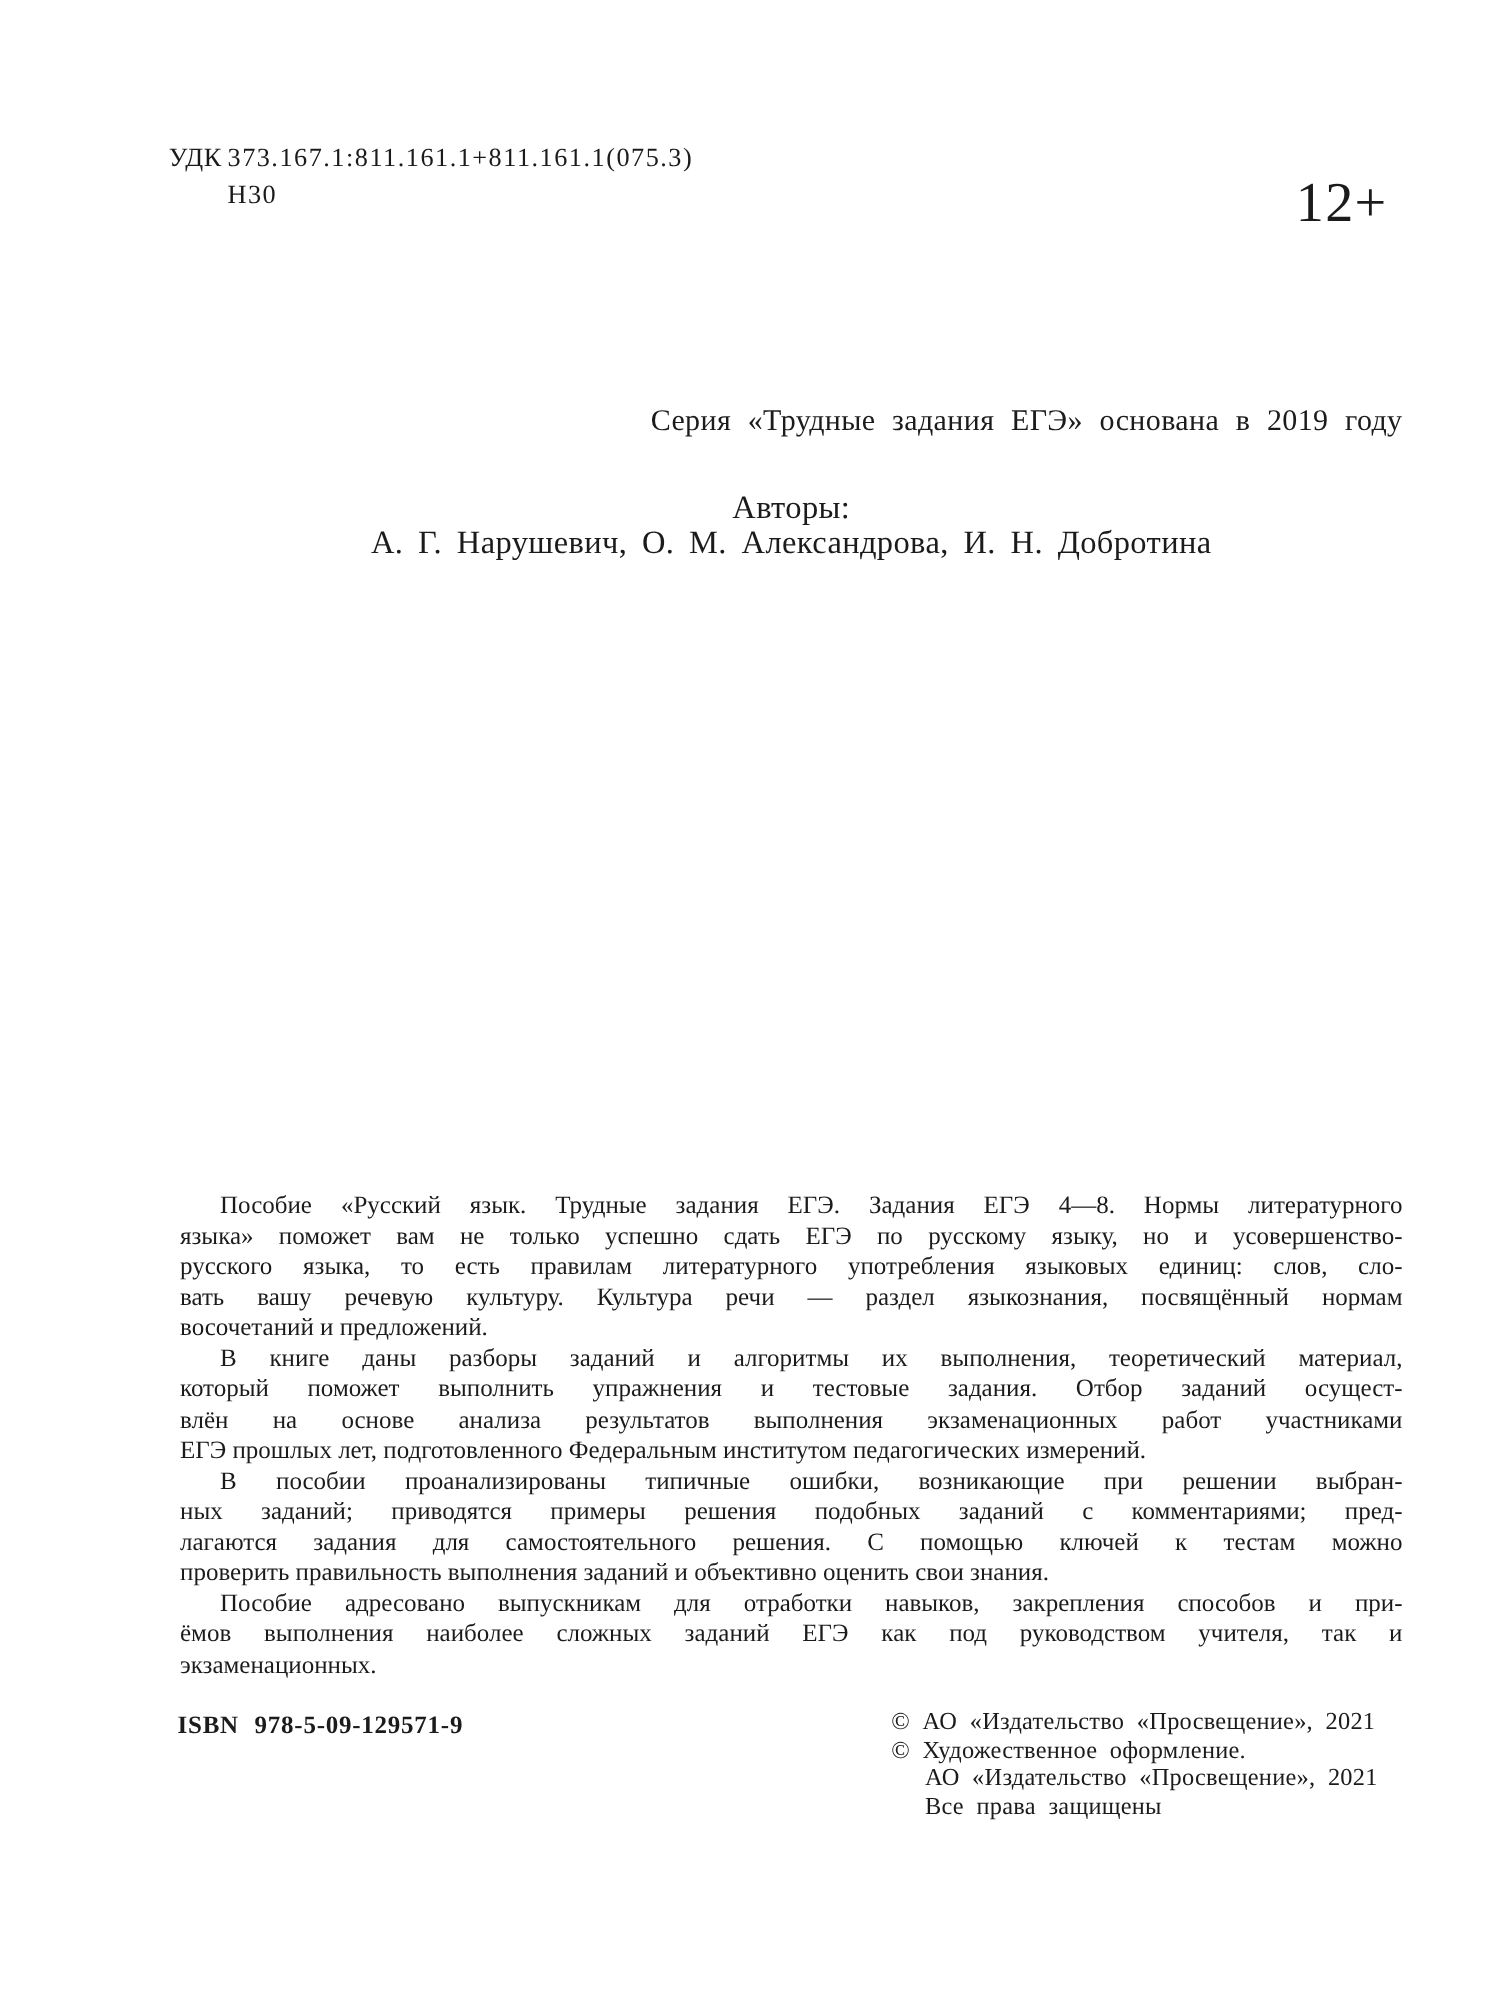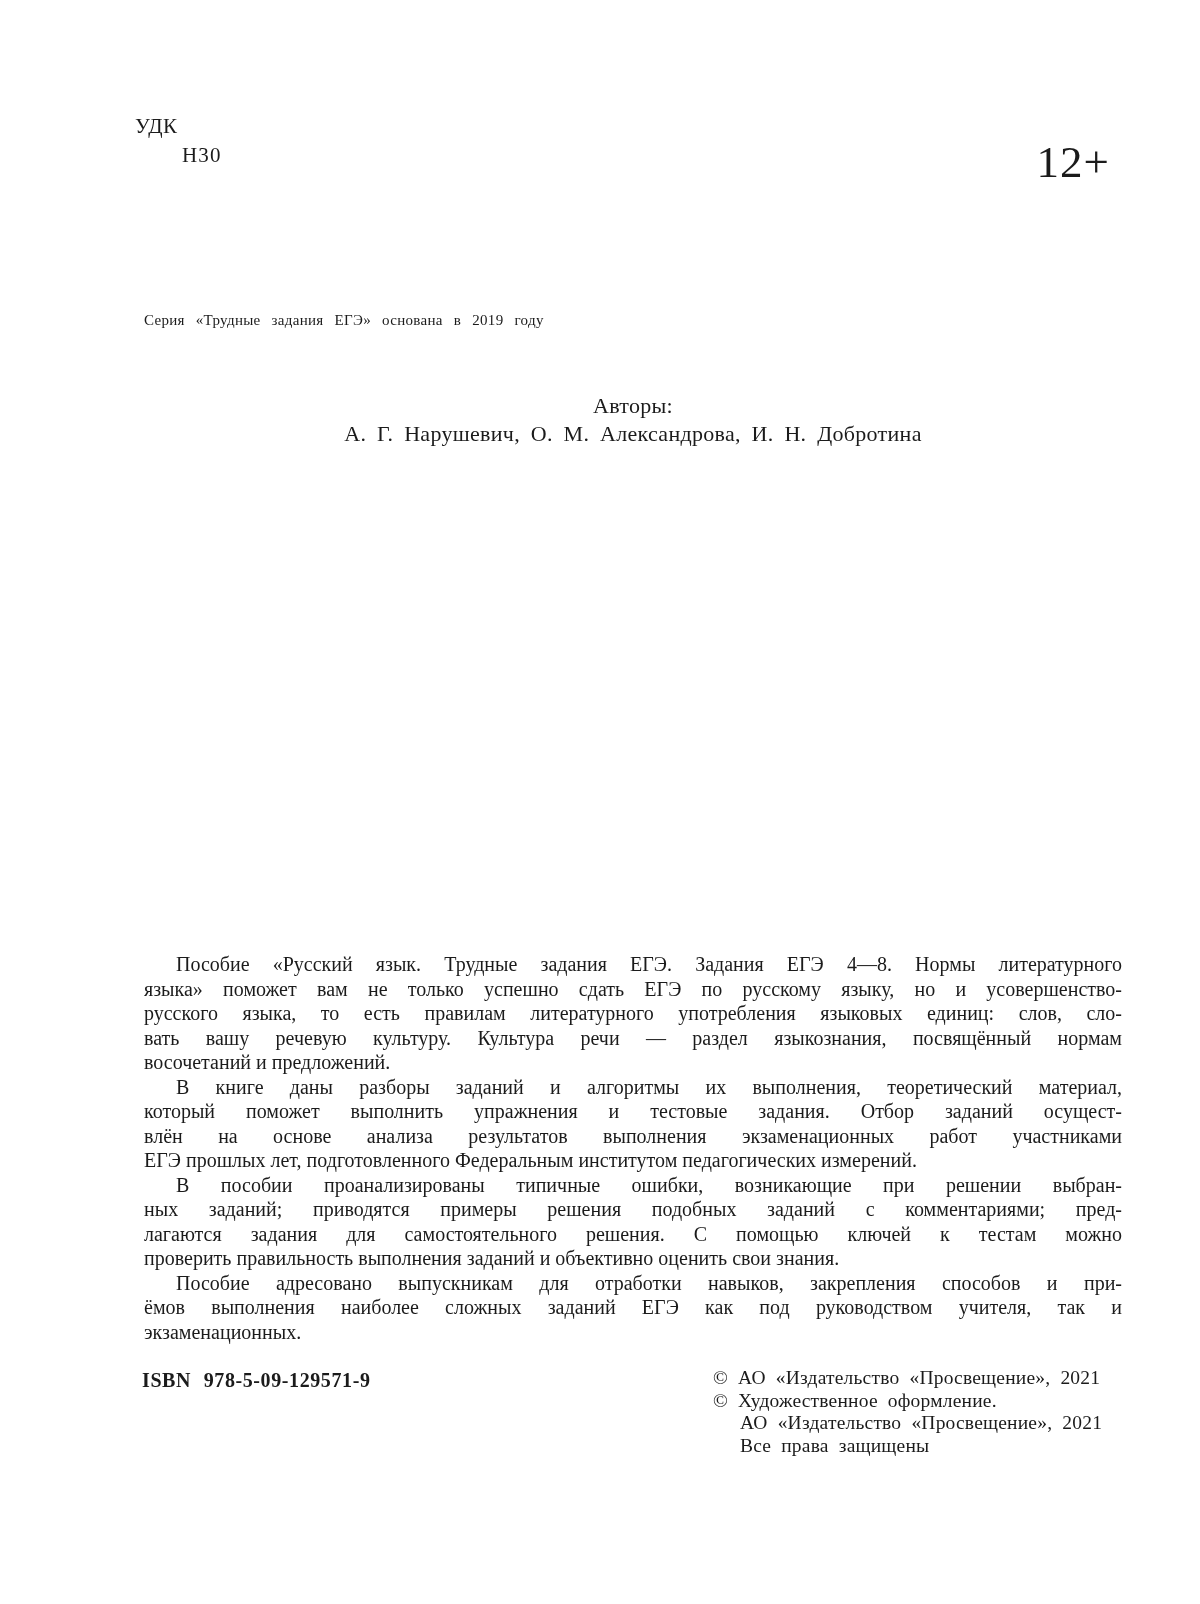--- a/index.html
+++ b/index.html
@@ -32,34 +32,34 @@
     right: 90px;
     font-size: 45px;
     line-height: 1.1;
     letter-spacing: 1px;
     margin-top: 40px;
   }
   
   .series-note {
     position: absolute;
     left: 144px;
-    top: 312px;
+    top: 324px;
     width: 978px;
-    text-align: left;
-    font-size: 15px;
+    text-align: right;
+    font-size: 24px;
     word-spacing: 7px;
     letter-spacing: 0.3px;
   }
   .authors-block {
     position: absolute;
     left: 144px;
     top: 392px;
     width: 978px;
     text-align: center;
-    font-size: 22px;
+    font-size: 26px;
     line-height: 27.5px;
     word-spacing: 5px;
     letter-spacing: 0.3px;
   }
   
   .annotation {
     position: absolute;
     left: 144px;
     top: 952px;
     width: 978px;
@@ -92,20 +92,21 @@
   .cr-indent { padding-left: 27px; }
 </style>
 </head>
 <body>
 
 <div class="page">
 
   <div class="udc-block">
     <div class="udc-row">
       <span class="udc-label">УДК</span>
+      <span class="udc-value">373.167.1:811.161.1+811.161.1(075.3)</span>
     </div>
     <div class="udc-row">
       <span class="udc-label"></span>
       <span class="udc-value">Н30</span>
     </div>
   </div>
 
   <div class="age-badge">12+</div>
 
   <div class="series-note">Серия «Трудные задания ЕГЭ» основана в 2019 году</div>

